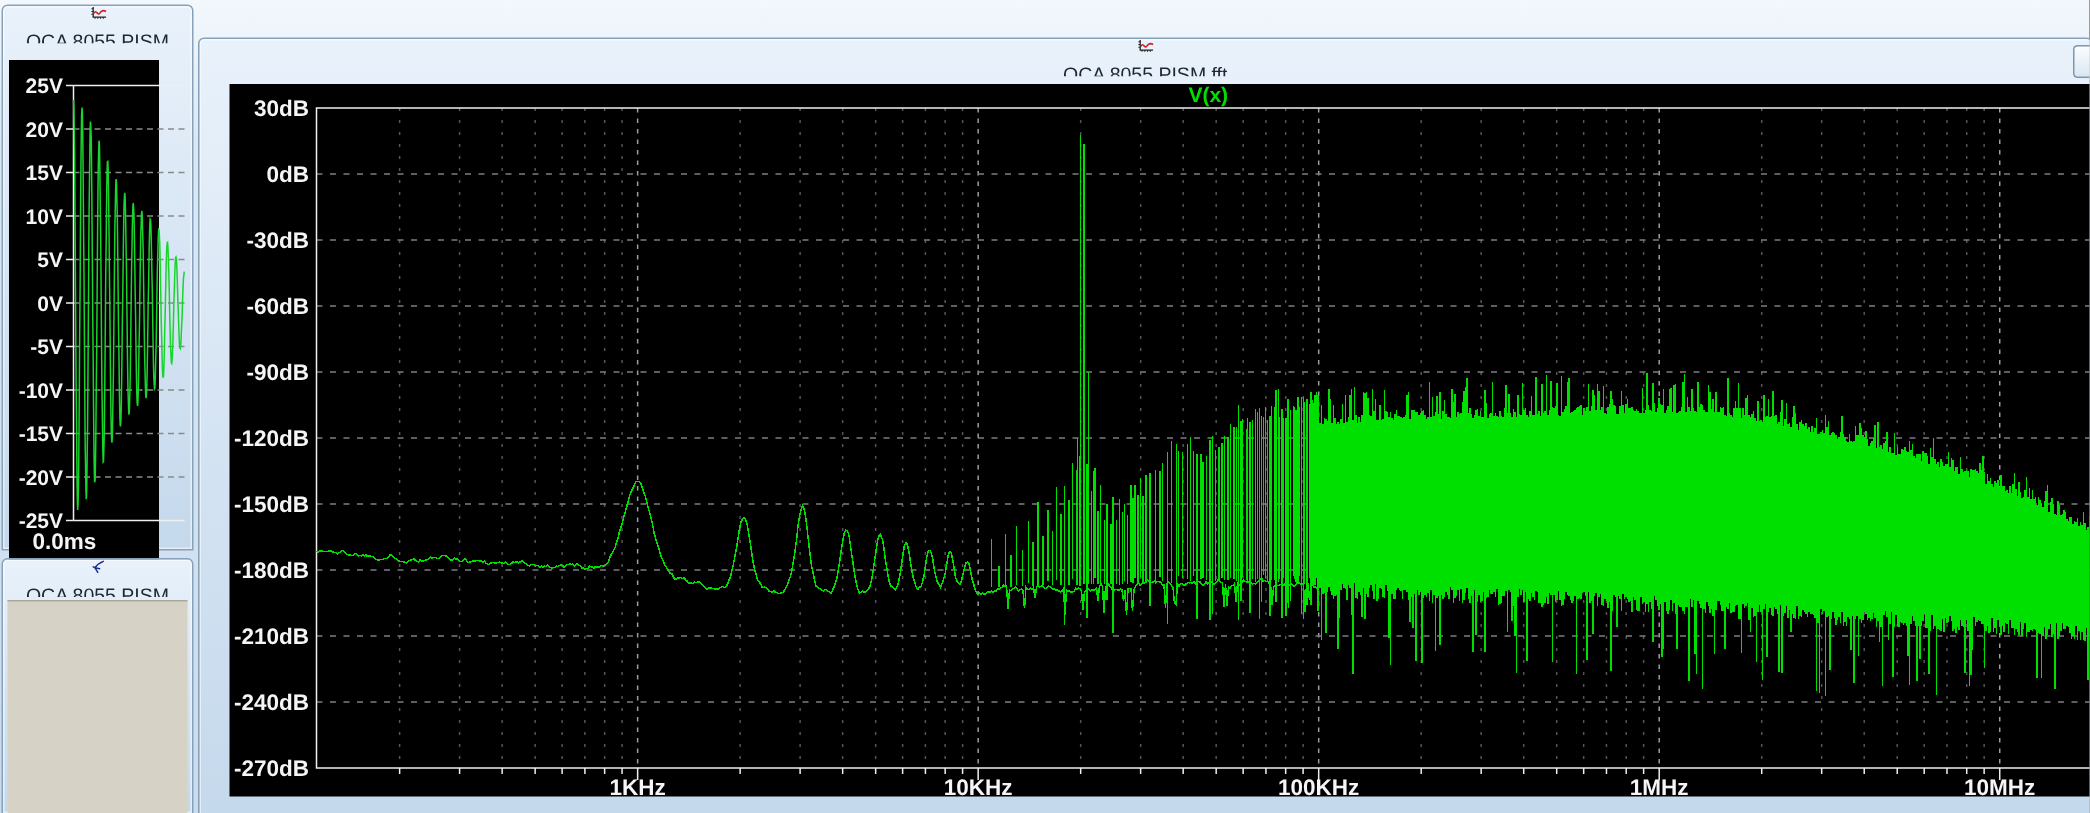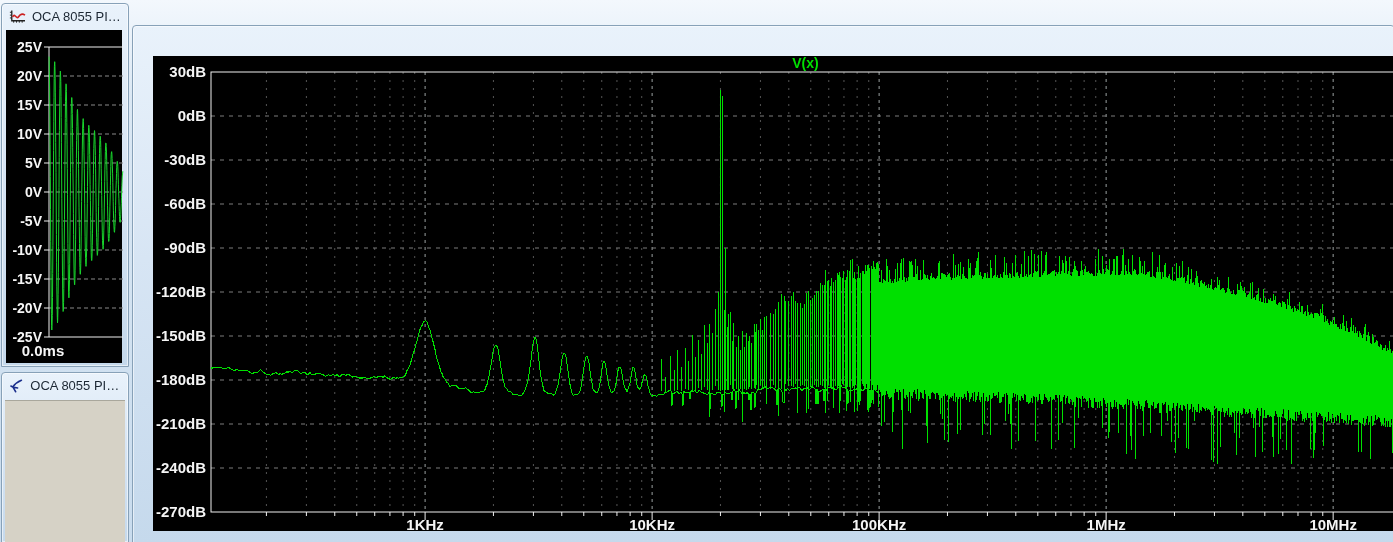--- a/index.html
+++ b/index.html
@@ -4,25 +4,25 @@
 <style>
   html,body{margin:0;padding:0;}
   body{width:1393px;height:542px;position:relative;overflow:hidden;
        font-family:"Liberation Sans",sans-serif;}
   .desktop{position:absolute;inset:0;
        background:linear-gradient(180deg,#f3f8fd 0%,#dbe8f4 18%,#c9dcee 100%);}
   .window{position:absolute;border:1px solid #87a1b8;border-radius:4px 4px 0 0;
        background:linear-gradient(180deg,#e9f2fb 0%,#d7e5f4 45%,#c5d9ec 100%);
        box-shadow:inset 0 0 0 1px rgba(255,255,255,.55);}
   .titlebar{height:25px;display:flex;align-items:center;gap:6px;padding:0 6px;
-       font-size:13px;color:#1c2733;white-space:nowrap;overflow:hidden;}
+       font-size:13px;color:#1c2733;white-space:nowrap;overflow:hidden;flex-direction:column;}
   .titlebar .ttl{overflow:hidden;text-overflow:ellipsis;}
   .content{position:absolute;background:#000;}
   #win-wave{left:1px;top:3px;width:126px;height:362px;}
-  #win-wave .content{left:4px;top:26px;width:116px;height:333px;}
+  #win-wave .content{left:4px;top:36px;width:100px;height:333px;}
   #win-schem{left:1px;top:372px;width:126px;height:169px;border-radius:4px 4px 0 0;}
   #win-schem .content{left:3px;top:27px;width:120px;height:141px;background:#d6d2c6;
        border-top:1px solid #a9a79c;}
   #win-fft{left:132px;top:25px;width:1261px;height:517px;}
   #win-fft .content{left:20px;top:30px;width:1251px;height:475px;}
   .ctrl-btn{position:absolute;right:-1px;top:4px;width:12px;height:20px;
        border:1px solid #7e97ad;border-right:none;border-radius:3px 0 0 3px;
        background:linear-gradient(180deg,#fbfdfe,#d9e7f3);}
   svg{display:block;}
   text{font-family:"Liberation Sans",sans-serif;}
@@ -87,20 +87,29 @@
     <div class="titlebar">
       <svg width="17" height="16" viewBox="0 0 17 16">
         <path d="M14,2 C9,4 7,6 5,9 L10,10 M5,9 L8,14 M5,9 L3,8" fill="none" stroke="#1b2f8c" stroke-width="1.6" stroke-linecap="round"></path>
       </svg>
       <span class="ttl">OCA 8055 PISM</span>
     </div>
     <div class="content"></div>
   </div>
 
   <div class="window" id="win-fft">
+    <div class="titlebar">
+      <svg width="19" height="16" viewBox="0 0 19 16">
+        <path d="M4,1 V12 H18" fill="none" stroke="#222" stroke-width="1.4"></path>
+        <path d="M4,3 H2 M4,6 H2 M4,9 H2 M6,12 V14 M9,12 V14 M12,12 V14 M15,12 V14" stroke="#222" stroke-width="1"></path>
+        <path d="M5,8 C7,3 9,11 11,8 C13,5 15,4 18,6" fill="none" stroke="#cc2222" stroke-width="1.7"></path>
+      </svg>
+      <span class="ttl">OCA 8055 PISM.fft</span>
+      <span class="ctrl-btn"></span>
+    </div>
     <div class="content">
       <svg id="fft-svg" width="1251" height="475">
           <line x1="113.41983679668087" y1="16" x2="113.41983679668087" y2="456" stroke="#555555" stroke-width="1" stroke-dasharray="2 6"></line>
           <line x1="113.41983679668087" y1="456" x2="113.41983679668087" y2="460" stroke="#efefef" stroke-width="1"></line>
           <line x1="153.395026018057" y1="16" x2="153.395026018057" y2="456" stroke="#555555" stroke-width="1" stroke-dasharray="2 6"></line>
           <line x1="153.395026018057" y1="456" x2="153.395026018057" y2="460" stroke="#efefef" stroke-width="1"></line>
           <line x1="181.7578741445343" y1="16" x2="181.7578741445343" y2="456" stroke="#555555" stroke-width="1" stroke-dasharray="2 6"></line>
           <line x1="181.7578741445343" y1="456" x2="181.7578741445343" y2="460" stroke="#efefef" stroke-width="1"></line>
           <line x1="203.75780831627014" y1="16" x2="203.75780831627014" y2="456" stroke="#555555" stroke-width="1" stroke-dasharray="2 6"></line>
           <line x1="203.75780831627014" y1="456" x2="203.75780831627014" y2="460" stroke="#efefef" stroke-width="1"></line>

